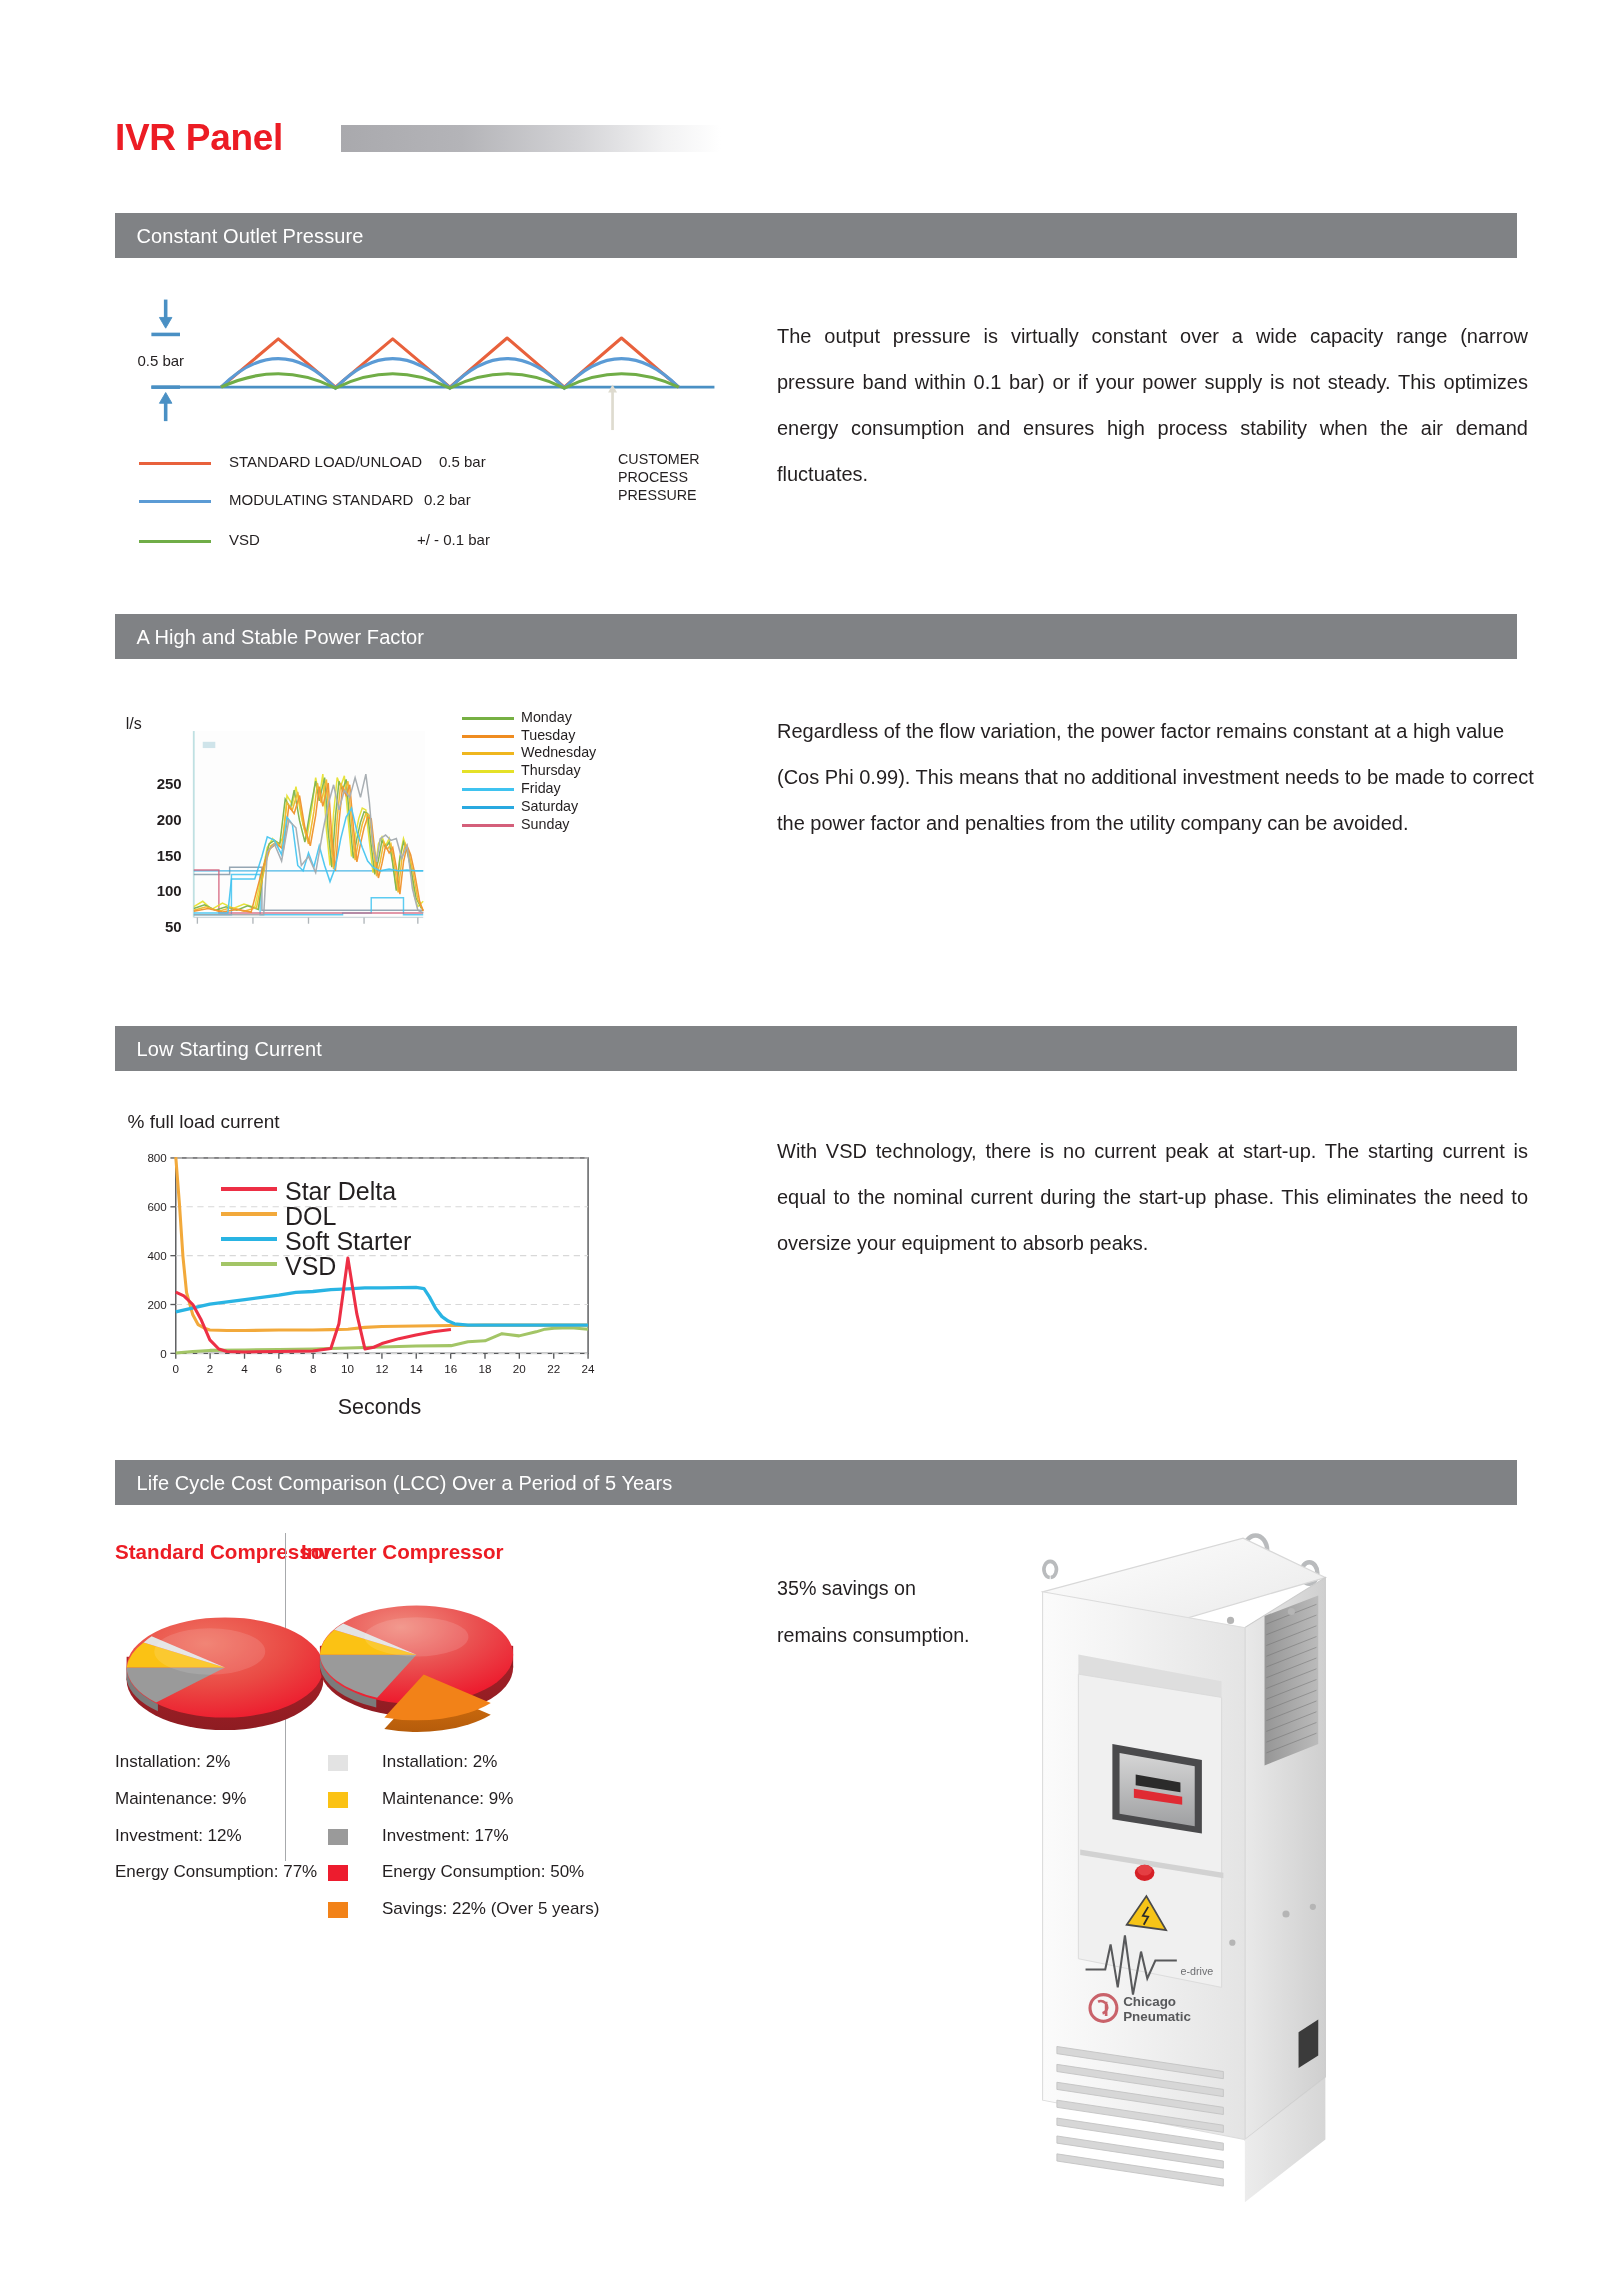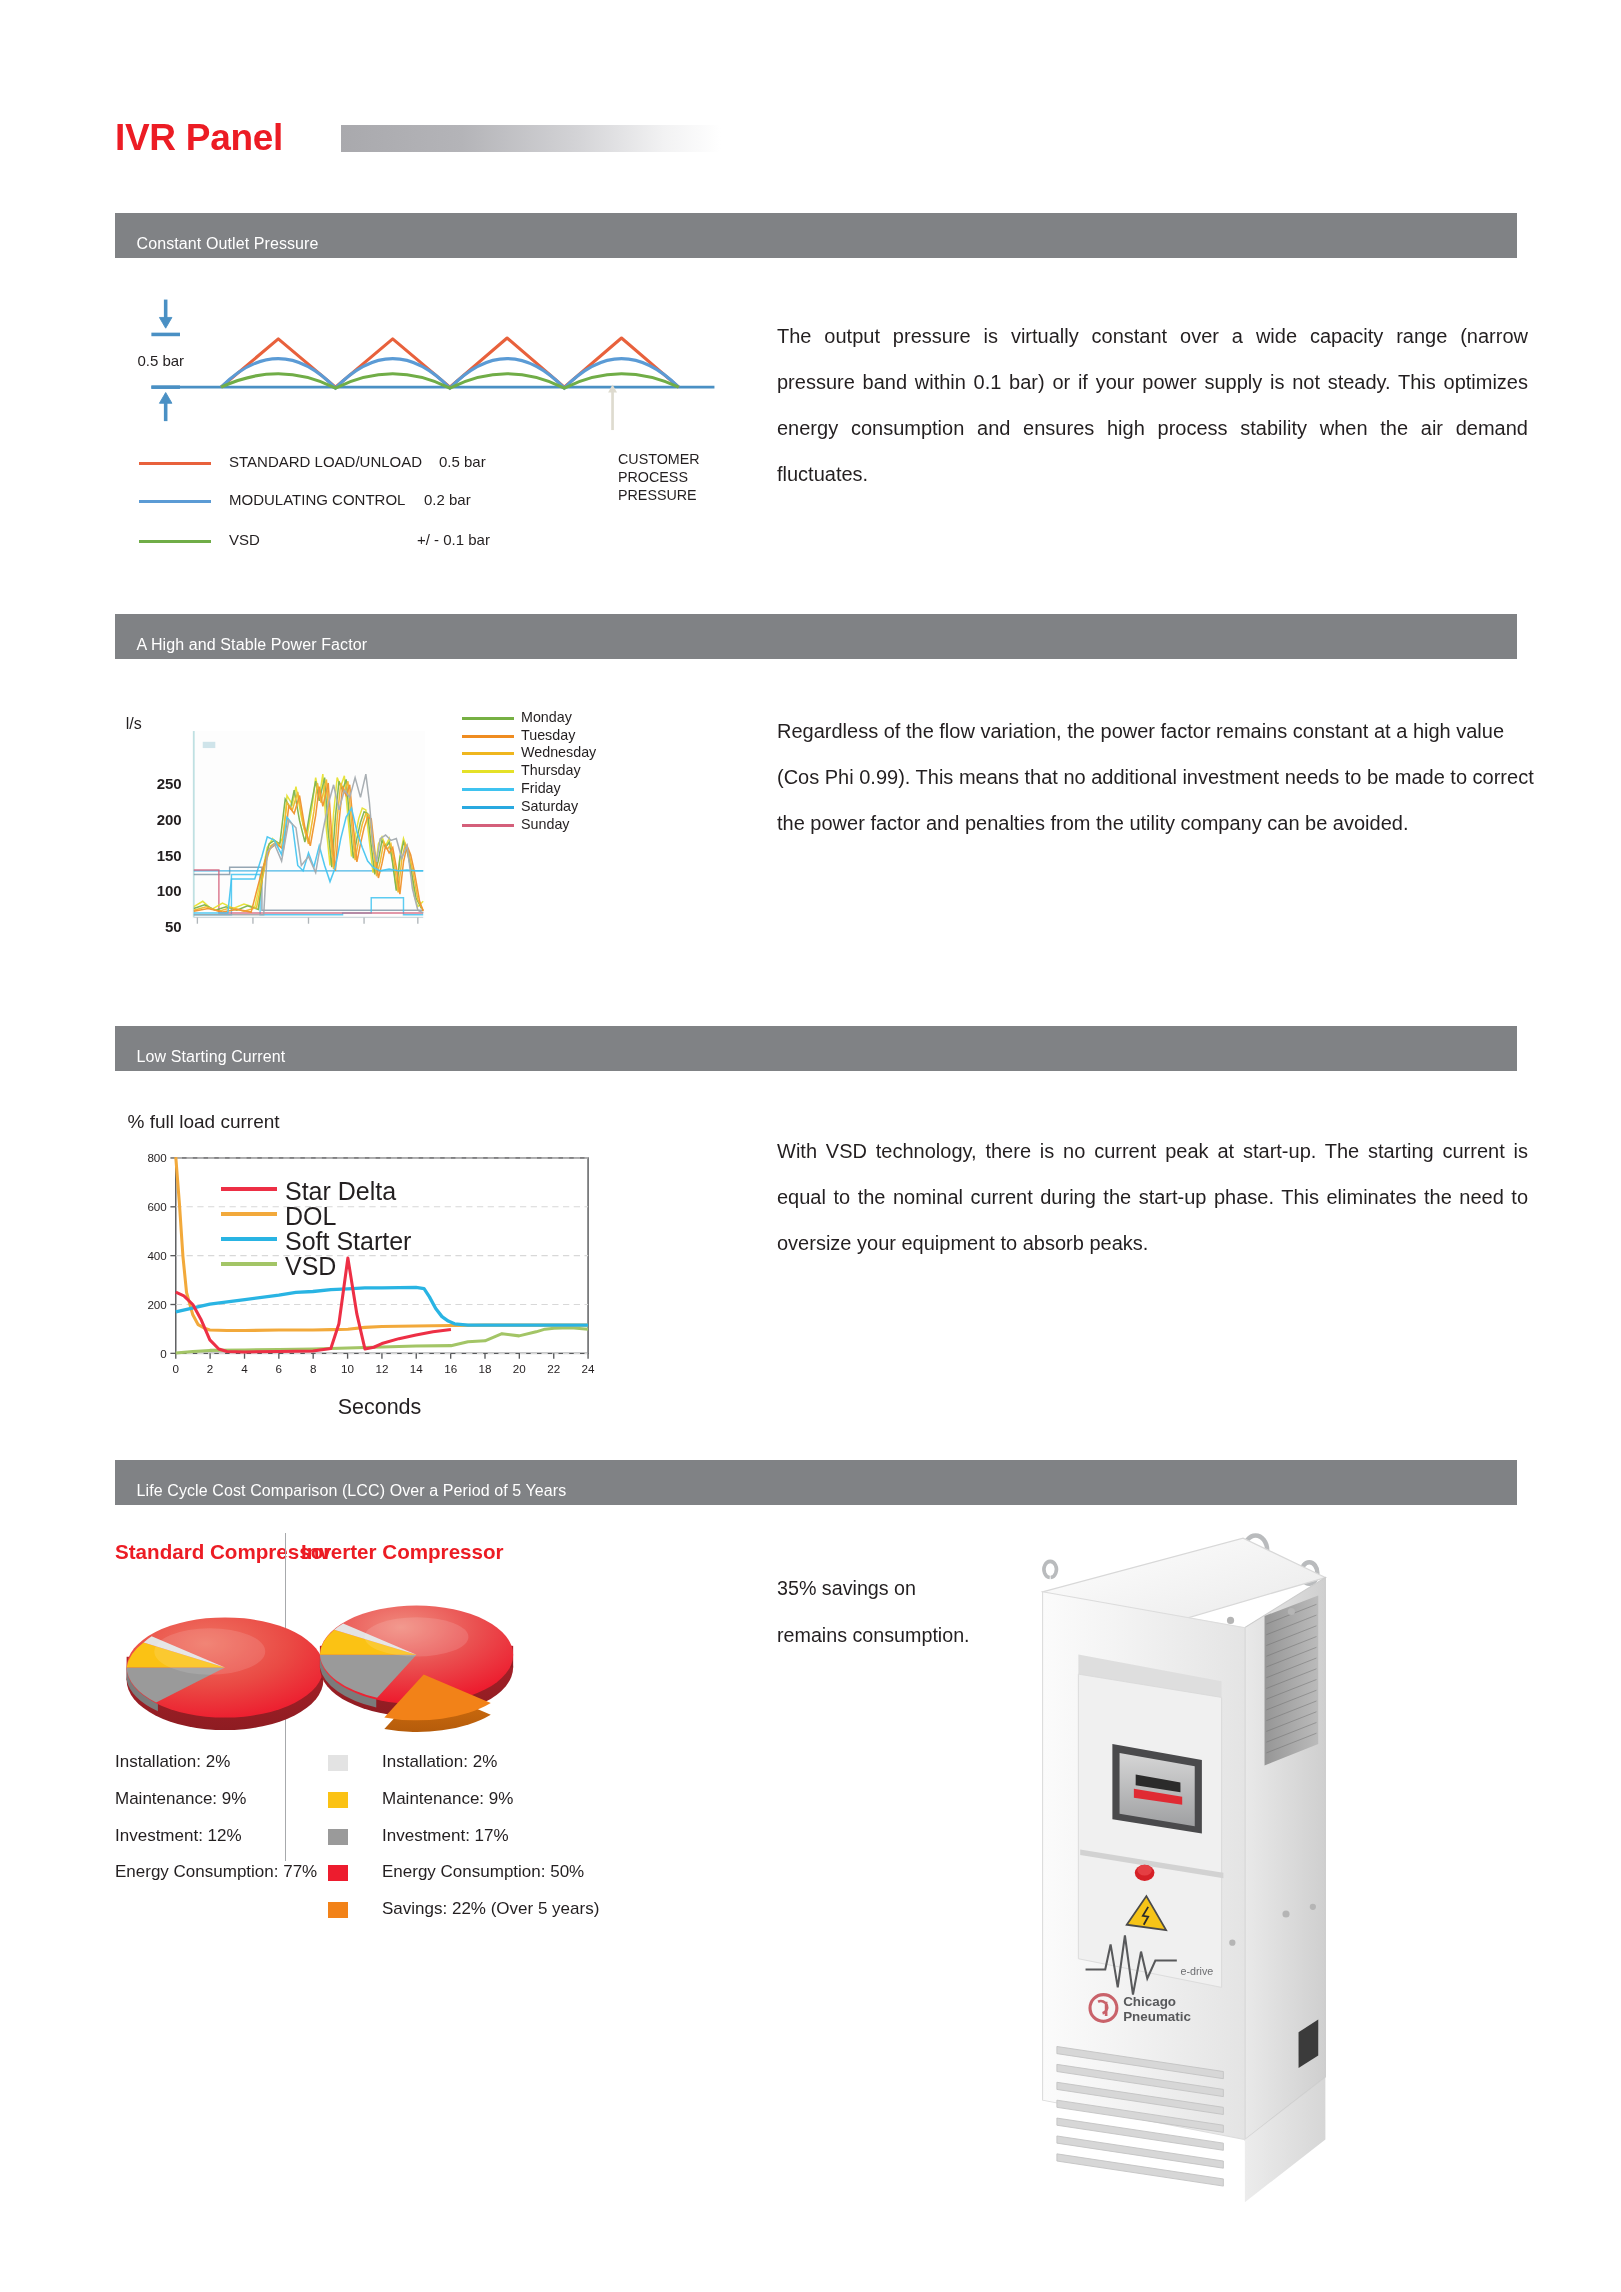--- a/index.html
+++ b/index.html
@@ -50,25 +50,24 @@
     left: 115px;
     width: 1402px;
     height: 45px;
     background: #808285;
   }
   .section-bar .label {
     position: absolute;
     left: 21.5px;
     top: 50%;
     transform: translateY(-50%);
-    font-size: 16px;
+    font-size: 20px;
     color: #ffffff;
     white-space: nowrap;
     letter-spacing: 0.1px;
-    margin-top: 8px;
   }
 
   
   .body-text {
     position: absolute;
     font-size: 20px;
     line-height: 46px;
     color: #231f20;
     text-align: justify;
   }
@@ -288,21 +287,21 @@
 
   <div class="p-axis-label" style="left:22.4px;top:56px;">0.5 bar</div>
 
   <div class="legend-row" style="left:24px;top:157px;width:403px;">
     <span class="legend-line" style="background:#e8613c"></span>
     <span class="legend-name">STANDARD LOAD/UNLOAD</span>
     <span class="legend-val" style="left:300px">0.5 bar</span>
   </div>
   <div class="legend-row" style="left:24px;top:195px;width:403px;">
     <span class="legend-line" style="background:#5b9bd5"></span>
-    <span class="legend-name">MODULATING CONTROL</span>
+    <span class="legend-name">MODULATING STANDARD</span>
     <span class="legend-val" style="left:285px">0.2 bar</span>
   </div>
   <div class="legend-row" style="left:24px;top:235px;width:403px;">
     <span class="legend-line" style="background:#70ad47"></span>
     <span class="legend-name">VSD</span>
     <span class="legend-val" style="left:278px">+/ - 0.1 bar</span>
   </div>
 
   <div class="cpp-label" style="left:503px;top:154px;">
     <div>CUSTOMER</div>

